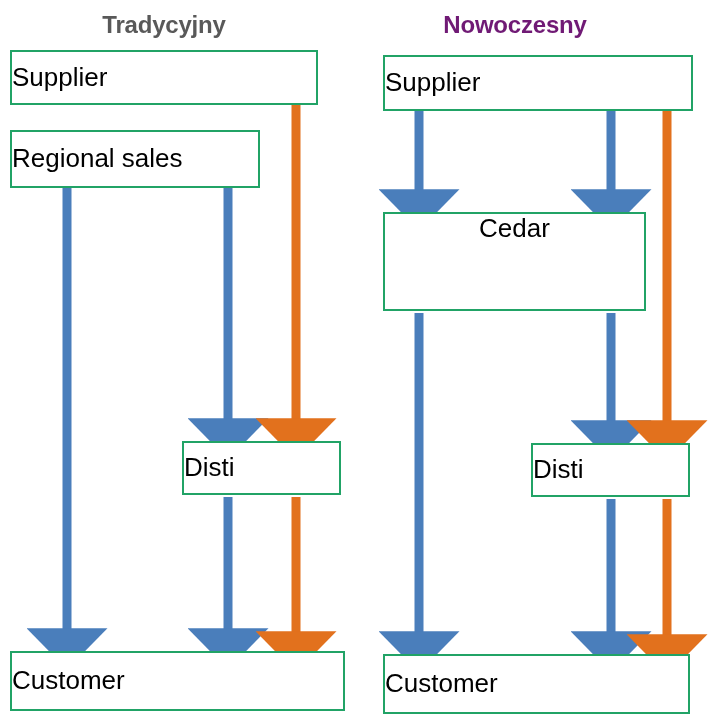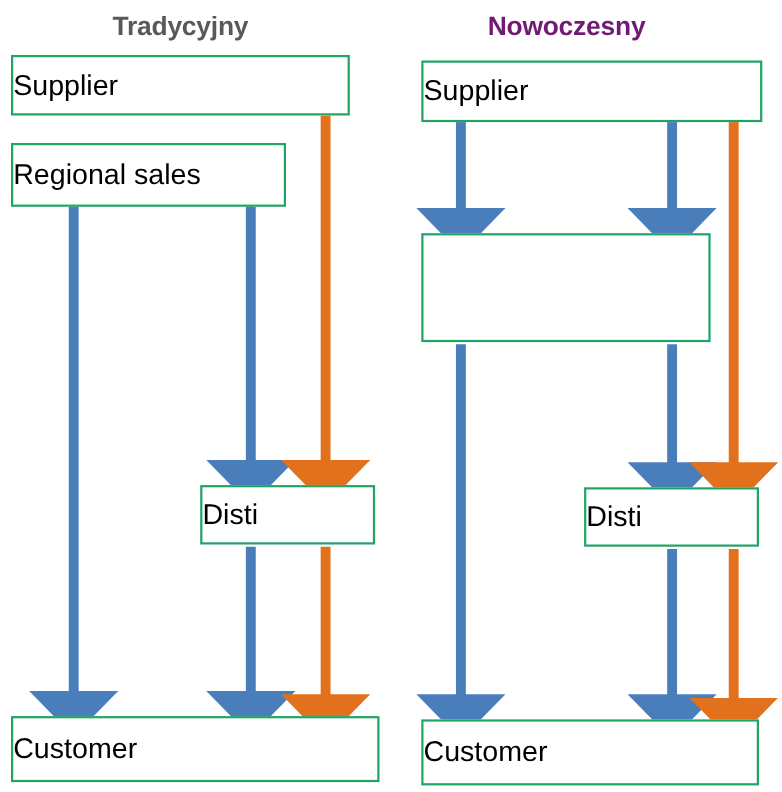--- a/index.html
+++ b/index.html
@@ -98,20 +98,21 @@
 
   <div class="node" style="left: 10px; top: 651px; width: 335px; height: 60px; border-color: rgb(33, 163, 102); background: rgb(255, 255, 255); color: rgb(0, 0, 0);">
     <span class="label">Customer</span>
   </div>
 
   <div class="node" style="left: 383px; top: 55px; width: 310px; height: 56px; border-color: rgb(33, 163, 102); background: rgb(255, 255, 255); color: rgb(0, 0, 0);">
     <span class="label">Supplier</span>
   </div>
 
   <div class="node" style="left: 383px; top: 212px; width: 263px; height: 99px; flex-direction: column; border-color: rgb(33, 163, 102); background: rgb(255, 255, 255); color: rgb(0, 0, 0);">
+    <span class="label">Cedar</span>
   </div>
 
   <div class="node" style="left: 531px; top: 443px; width: 159px; height: 54px; border-color: rgb(33, 163, 102); background: rgb(255, 255, 255); color: rgb(0, 0, 0);">
     <span class="label">Disti</span>
   </div>
 
   <div class="node" style="left: 383px; top: 654px; width: 307px; height: 60px; border-color: rgb(33, 163, 102); background: rgb(255, 255, 255); color: rgb(0, 0, 0);">
     <span class="label">Customer</span>
   </div>
 

